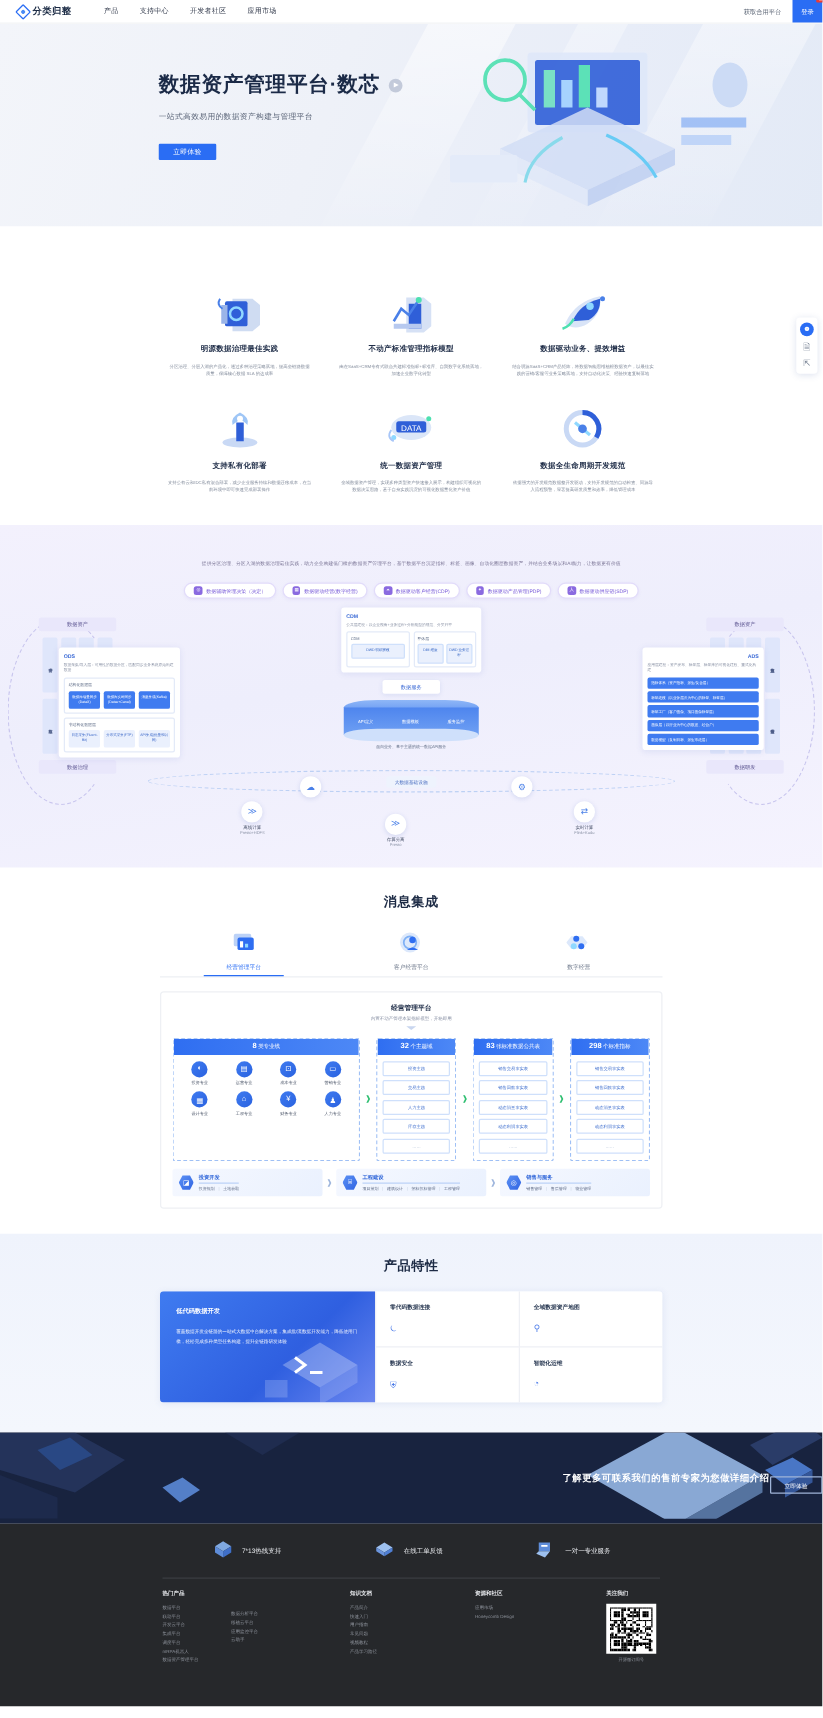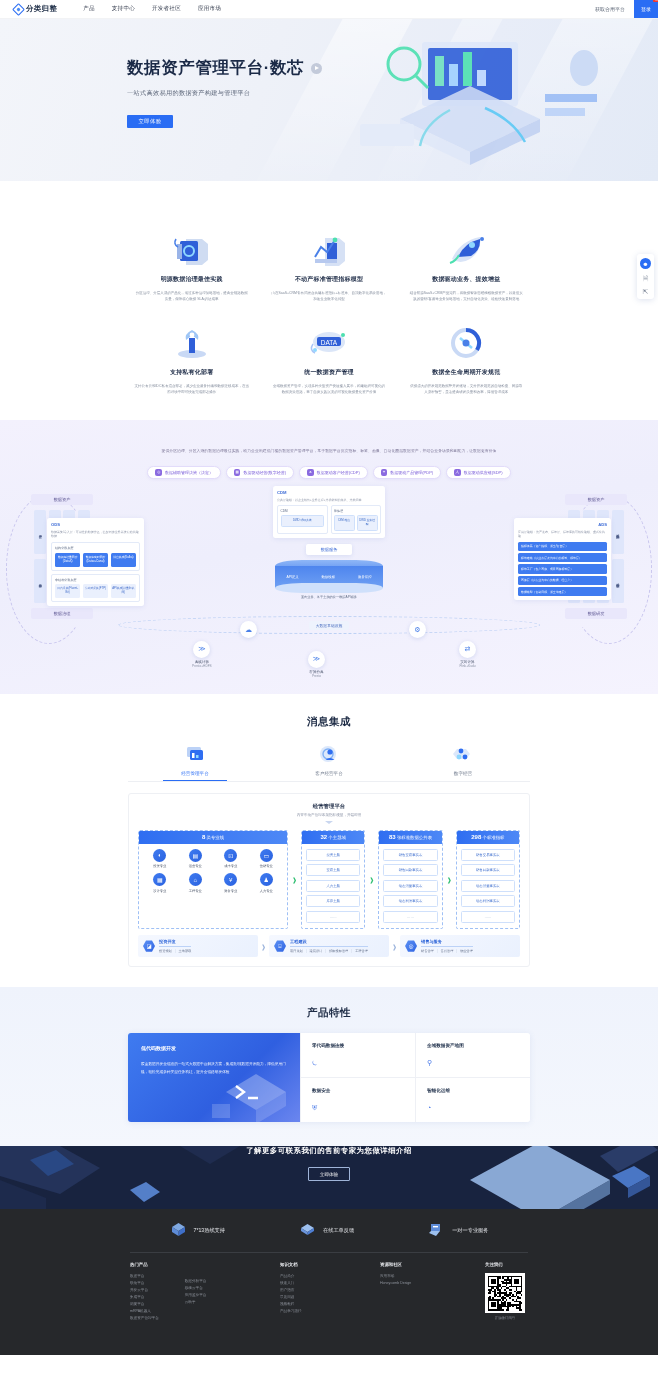--- a/index.html
+++ b/index.html
@@ -248,22 +248,22 @@
   .fm-t{ font-size:5px; font-weight:700;}
   .fm-d{ font-size:3.7px; line-height:1.95; margin-top:10px; opacity:.93;}
   .feat-grid{ flex:1; background:#fff; display:grid; grid-template-columns:1fr 1fr; }
   .feat-cell{ padding:10px 11px; border-left:.8px solid #eef0f5; border-bottom:.8px solid #eef0f5;}
   .feat-cell:nth-child(3),.feat-cell:nth-child(4){ border-bottom:none;}
   .fc-t{ font-size:4.6px; color:#263650; font-weight:700;}
   .fc-i{ font-size:7px; color:#4a7ae8; margin-top:11px;}
 
   
   .cta{
-    height:63px; background:#18233f; position:relative; overflow:hidden;
-    display:flex; flex-direction:column; align-items:center; justify-content:flex-start;
+    height:73px; background:#18233f; position:relative; overflow:hidden;
+    display:flex; flex-direction:row; align-items:center; justify-content:flex-end;
   }
   .cta-t{ font-size:7.4px; color:#fff; font-weight:700; letter-spacing:.5px; position:relative; z-index:3;}
   .cta-btn{
     margin-top:11px; border:.8px solid #9fb4d8; color:#fff; font-size:4.6px;
     padding:3.5px 11px; border-radius:1px; cursor:pointer; position:relative; z-index:3;
   }
 
   
   .footer{ background:#26282b; color:#b9bdc4; padding:13px 0 0; height:146px; position:relative;}
   .svc{ display:flex; justify-content:center; gap:74px; padding-bottom:13px;}

